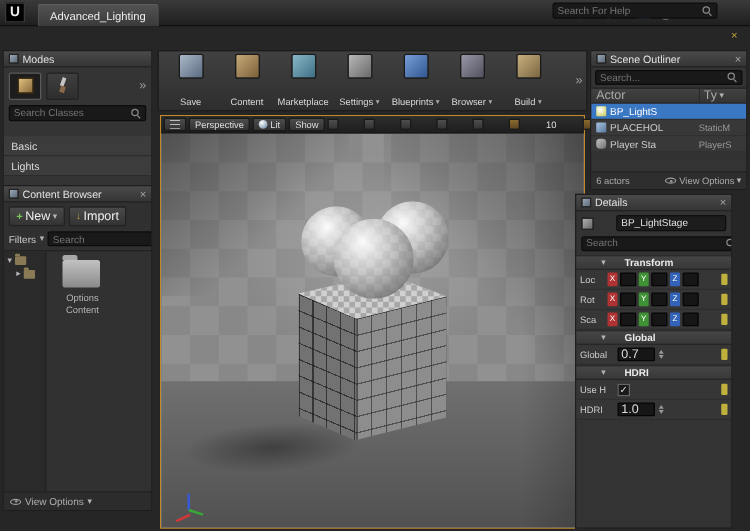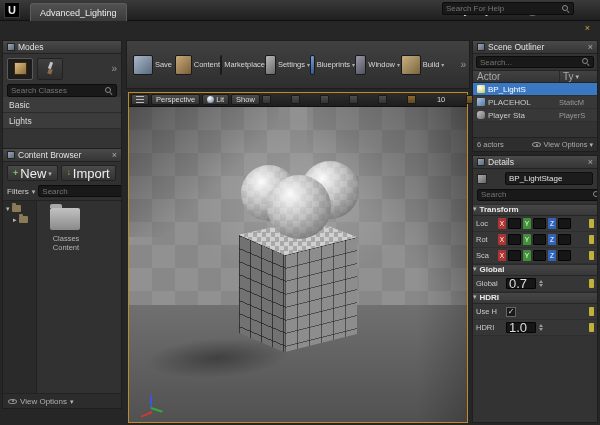--- a/index.html
+++ b/index.html
@@ -46,28 +46,28 @@
 
 #modes-panel{left:2px;top:40px;width:120px;height:120px}
 .modes-tools{display:flex;align-items:center;gap:4px;padding:3px 4px;height:29px;flex:0 0 29px}
 .mode-btn{width:26px;height:22px;display:flex;align-items:center;justify-content:center;border:1px solid #222;border-radius:2px;background:linear-gradient(#3f3f3f,#2e2e2e)}
 .mode-btn.active{background:#1d1d1d;border-color:#5a5a5a}
 .place-icon{width:13px;height:13px;background:linear-gradient(135deg,#e0c080,#8a6a3a);border:1px solid #3a2a10}
 .brush-icon{width:12px;height:13px;position:relative}
 .brush-icon::before{content:"";position:absolute;left:5px;top:0;width:3px;height:7px;background:#c4c4c4;transform:rotate(20deg)}
 .brush-icon::after{content:"";position:absolute;left:4px;top:7px;width:4px;height:5px;background:#8a6a4a;transform:rotate(20deg)}
 .modes-tools .chevrons{margin-left:auto}
-.modes-search{margin:1px 4px 0;height:13px;flex:0 0 13px}
+.modes-search{margin:1px 4px 12px;height:13px;flex:0 0 13px}
 .mode-cat{height:16px;flex:0 0 16px;display:flex;align-items:center;padding-left:6px;font-size:8.5px;color:#ddd;background:#3c3c3c;border-bottom:1px solid #2b2b2b}
 .mode-cat.selected{background:#1d1d1d}
 
 
 #content-browser{left:2px;top:148px;width:120px;height:261px;background:#303030}
 .cb-actions{display:flex;gap:3px;padding:3px 4px;flex:0 0 22px;align-items:center}
-.cb-btn{height:16px;display:flex;align-items:center;gap:2px;padding:0 5px;background:linear-gradient(#4a4a4a,#333);border:1px solid #222;border-radius:2px;font-size:13px;color:#eee}
+.cb-btn{height:16px;display:flex;align-items:center;gap:2px;padding:0 5px;background:linear-gradient(#4a4a4a,#333);border:1px solid #222;border-radius:2px;font-size:10px;color:#eee}
 .plus-icon{color:#7ac35a;font-size:9px;font-weight:bold;line-height:1}
 .plus-icon::before{content:"+"}
 .down-icon{color:#c8a83a;font-size:8px;line-height:1}
 .down-icon::before{content:"↓"}
 .cb-nav{display:flex;align-items:center;gap:3px;padding:1px 4px;flex:0 0 16px}
 .nav-arrow{width:14px;height:12px;background:#333;border:1px solid #222;border-radius:2px;color:#aaa;font-size:8px;display:flex;align-items:center;justify-content:center}
 .arrow-l::before{content:"←"}
 .arrow-r::before{content:"→"}
 .crumb{font-size:8.5px;color:#ddd;display:flex;align-items:center;gap:2px}
 .cb-filter{display:flex;align-items:center;gap:3px;padding:1px 4px 3px;flex:0 0 16px;font-size:8px;color:#ccc}
@@ -78,21 +78,21 @@
 .mini-folder{width:9px;height:7px;background:#8a7a55;border-radius:1px;position:relative}
 .mini-folder::before{content:"";position:absolute;top:-2px;left:0;width:4px;height:2px;background:#8a7a55;border-radius:1px 1px 0 0}
 .cb-assets{flex:1;padding:7px 4px;display:flex;flex-direction:column;align-items:flex-start}
 .folder-big{width:30px;height:22px;background:linear-gradient(#c2c2c2,#8a8a8a);border-radius:2px;position:relative;margin-left:9px}
 .folder-big::before{content:"";position:absolute;top:-4px;left:0;width:12px;height:4px;background:#a8a8a8;border-radius:2px 2px 0 0}
 .asset-label{width:50px;margin-top:4px;font-size:7.5px;color:#b4b4b4;text-align:center;line-height:1.2}
 .cb-footer{flex:0 0 15px;margin-top:auto;border-top:1px solid #222;background:#2c2c2c;display:flex;align-items:center;gap:3px;padding:0 5px;font-size:8px;color:#b0b0b0}
 
 
 #toolbar{position:absolute;left:126px;top:40px;width:344px;height:49px;background:linear-gradient(#414141,#2e2e2e);border:1px solid #1d1d1d;display:flex;align-items:center;padding:2px 3px}
-.tb-btn{width:45px;height:43px;display:flex;flex-direction:row;align-items:center;justify-content:center;gap:2px;border-radius:3px}
+.tb-btn{width:45px;height:43px;display:flex;flex-direction:column;align-items:center;justify-content:space-between;gap:2px;border-radius:3px}
 .tb-ic{width:20px;height:20px;border:1px solid #1a1a1a;border-radius:2px}
 .ic-save{background:linear-gradient(135deg,#aab8c8,#5a6a80)}
 .ic-content{background:linear-gradient(135deg,#c8aa78,#7a5f38)}
 .ic-marketplace{background:linear-gradient(135deg,#88b8c8,#3f6f84)}
 .ic-settings{background:linear-gradient(135deg,#b8b8b8,#686868)}
 .ic-blueprints{background:linear-gradient(135deg,#7a9fd8,#2f5590)}
 .ic-matinee{background:linear-gradient(135deg,#9898a8,#50505e)}
 .ic-build{background:linear-gradient(135deg,#c8b080,#7a6540)}
 .tb-label{font-size:7.5px;color:#d8d8d8;display:flex;align-items:center;gap:2px;white-space:nowrap}
 .tb-dd{font-size:6px;color:#aaa}
@@ -142,36 +142,36 @@
 .ic-bulb{background:radial-gradient(circle at 40% 35%,#fff,#c8c848)}
 .ic-mesh{background:linear-gradient(135deg,#a8c4e0,#5878a0)}
 .ic-player{background:linear-gradient(135deg,#c4c4c4,#707070);border-radius:3px}
 .so-name{white-space:nowrap;overflow:hidden}
 .so-type{margin-left:auto;color:#999;font-size:7.5px;width:34px;flex:0 0 auto;overflow:hidden;white-space:nowrap}
 .selected .so-type{color:#dce6f5}
 .so-footer{margin-top:auto;flex:0 0 14px;border-top:1px solid #222;background:#2e2e2e;display:flex;align-items:center;gap:2px;padding:0 4px;font-size:7.5px;color:#aaa}
 .so-footer .vo{margin-left:auto;display:flex;align-items:center;gap:2px}
 
 
-#details-panel{left:472px;top:155px;width:126px;height:268px;background:#333}
+#details-panel{left:460px;top:155px;width:126px;height:268px;background:#333}
 .dt-name-row{display:flex;align-items:center;gap:18px;padding:3px 4px;flex:0 0 19px}
 .dt-name-ic{width:10px;height:10px;background:linear-gradient(135deg,#b0b0b0,#666);border:1px solid #222;flex:0 0 auto}
 .dt-name-field{flex:1;height:13px;background:#1c1c1c;border:1px solid #0e0e0e;border-radius:2px;font-size:8px;color:#e0e0e0;display:flex;align-items:center;padding:0 3px;overflow:hidden;white-space:nowrap}
 .dt-search-row{display:flex;align-items:center;gap:3px;padding:0 4px 3px;flex:0 0 16px}
 .dt-search-row .searchbox{flex:1;height:12px}
-.section-h{flex:0 0 12px;background:linear-gradient(#464646,#383838);border-top:1px solid #2a2a2a;border-bottom:1px solid #262626;display:flex;gap:3px;padding:0 0;font-size:8px;color:#eaeaea;font-weight:bold}
+.section-h{flex:0 0 12px;background:linear-gradient(#464646,#383838);border-top:1px solid #2a2a2a;border-bottom:1px solid #262626;display:flex;align-items:center;gap:15px;padding:0 20px;font-size:8px;color:#eaeaea;font-weight:bold}
 .section-h .tri-d{font-weight:normal}
 .dt-row{flex:0 0 16px;display:flex;align-items:center;gap:2px;padding:0 3px;background:#363636;border-bottom:1px solid #2e2e2e;font-size:7.5px;color:#ccc}
 .dt-label{width:20px;flex:0 0 auto;overflow:hidden;white-space:nowrap}
 .dt-label.w{width:28px}
 .axis-chip{width:8px;height:11px;font-size:6.5px;color:#fff;display:flex;align-items:center;justify-content:center;border-radius:1px;flex:0 0 auto}
 .ax-x{background:#b03232}.ax-y{background:#3f9135}.ax-z{background:#3263b8}
 .axis-val{width:13px;height:11px;background:#161616;border:1px solid #050505;border-radius:1px;flex:0 0 auto}
 .reset-icon{width:5px;height:9px;background:#c0b03c;border-radius:1px;margin-left:auto;flex:0 0 auto}
-.val-field{width:30px;height:11px;background:#161616;border:1px solid #050505;border-radius:1px;color:#ddd;font-size:13px;display:flex;align-items:center;padding:0 2px;flex:0 0 auto}
+.val-field{width:30px;height:11px;background:#161616;border:1px solid #050505;border-radius:1px;color:#ddd;font-size:10px;display:flex;align-items:center;padding:0 2px;flex:0 0 auto}
 .spin{width:6px;height:11px;display:flex;flex-direction:column;align-items:center;justify-content:center;gap:1px;flex:0 0 auto}
 .spin::before{content:"";border:2px solid transparent;border-bottom:3px solid #999;border-top:none}
 .spin::after{content:"";border:2px solid transparent;border-top:3px solid #999;border-bottom:none}
 .checkbox{width:10px;height:10px;background:#1a1a1a;border:1px solid #666;color:#ddd;font-size:8px;display:flex;align-items:center;justify-content:center;flex:0 0 auto}
 .checkbox.checked::before{content:"✓"}
 </style>
 </head>
 <body>
 
 <div id="app">
@@ -247,21 +247,21 @@
           <span class="tri-d"></span>
           <span class="mini-folder"></span>
         </div>
         <div class="tree-row" style="padding-left:7px">
           <span class="tri-r"></span>
           <span class="mini-folder"></span>
         </div>
       </div>
       <div class="cb-assets">
         <div class="folder-big"></div>
-        <div class="asset-label">Classes Content</div>
+        <div class="asset-label">Options Content</div>
       </div>
     </div>
     <div class="cb-footer">
       <span class="eye-icon"></span>
       <span>View Options</span>
       <span class="tri-d"></span>
     </div>
   </div>
 
   <div id="toolbar">
@@ -287,21 +287,21 @@
     <div class="tb-btn">
       <span class="tb-ic ic-blueprints"></span>
       <span class="tb-label">
           <span>Blueprints</span>
           <span class="tb-dd tri-d"></span>
         </span>
     </div>
     <div class="tb-btn">
       <span class="tb-ic ic-matinee"></span>
       <span class="tb-label">
-          <span>Window</span>
+          <span>Browser</span>
           <span class="tb-dd tri-d"></span>
         </span>
     </div>
     <div class="tb-btn">
       <span class="tb-ic ic-build"></span>
       <span class="tb-label">
           <span>Build</span>
           <span class="tb-dd tri-d"></span>
         </span>
     </div>

